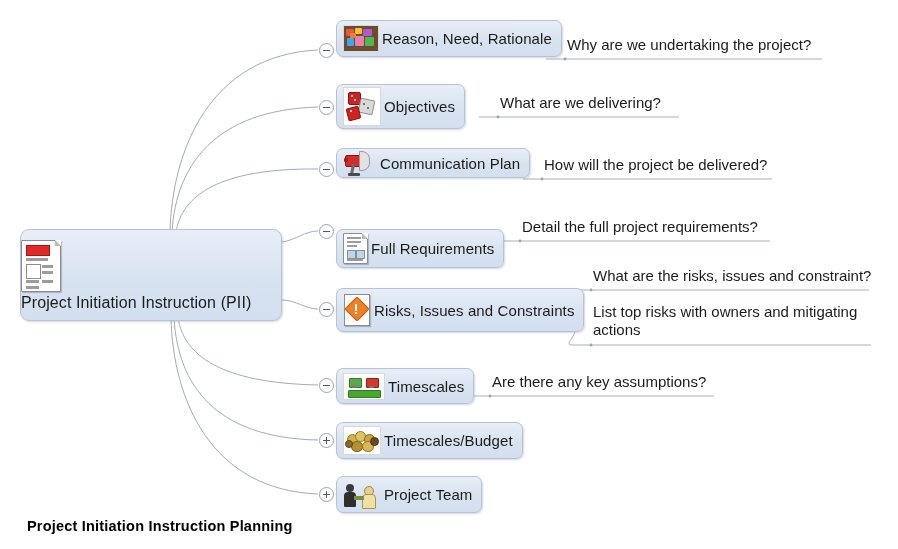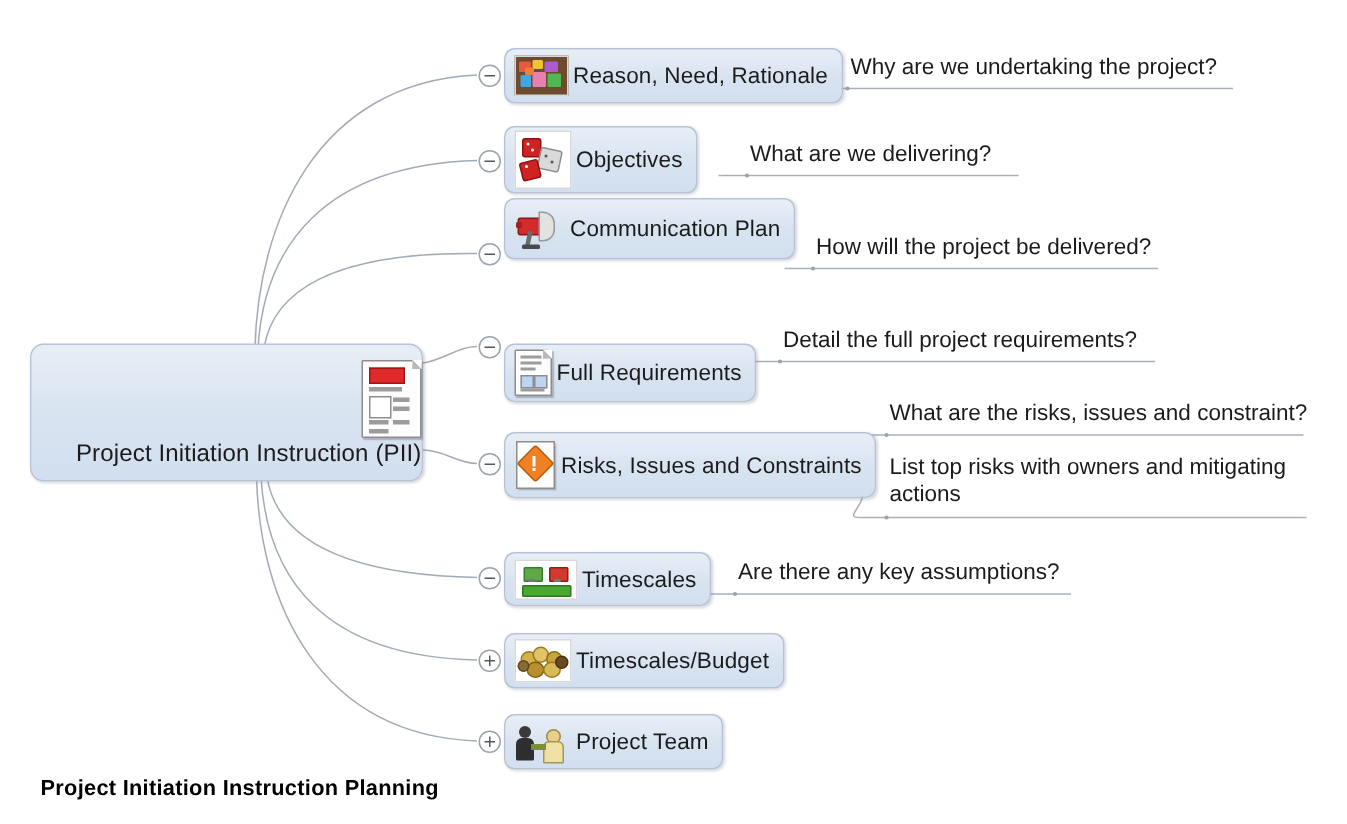--- a/index.html
+++ b/index.html
@@ -29,21 +29,21 @@
   }
   .node .ico{
     flex:0 0 auto;display:inline-block;position:relative;
     margin-right:3px;
   }
 
   
   #root-node{
     left:20px;top:229px;width:262px;height:92px;
     border-radius:9px;
-    flex-direction:column;justify-content:center;align-items:flex-end;
+    flex-direction:column;justify-content:center;align-items:flex-start;
     padding:0;
   }
   #root-node .label{font-size:16px;margin-top:3px;}
 
   
   .toggle{
     position:absolute;width:15px;height:15px;border-radius:50%;
     border:1px solid #9aa3ae;background:#ffffff;
     box-sizing:border-box;
   }
@@ -174,21 +174,21 @@
       <span class="ln" style="left:21px;top:25px;width:11px;height:3px;"></span>
       <span class="ln" style="left:21px;top:31px;width:11px;height:3px;"></span>
       <span class="ln" style="left:5px;top:40px;width:13px;height:3px;"></span>
       <span class="ln" style="left:21px;top:40px;width:11px;height:3px;"></span>
       <span class="ln" style="left:5px;top:46px;width:13px;height:3px;"></span>
     </span>
     <span class="label">Project Initiation Instruction (PII)</span>
   </div>
 
   <div class="toggle" style="left:319px;top:43px;"></div>
-  <div class="node" style="left:336px;top:32px;height:37px;">
+  <div class="node" style="left:336px;top:20px;height:37px;">
     <span class="ico tile i-blocks" style="width:34px;height:25px;">
       <i style="left:2px;top:3px;width:8px;height:7px;background:#e8573f;"></i>
       <i style="left:11px;top:2px;width:7px;height:6px;background:#f0c330;"></i>
       <i style="left:19px;top:3px;width:9px;height:7px;background:#b05ad0;"></i>
       <i style="left:3px;top:12px;width:7px;height:8px;background:#3fa7e8;"></i>
       <i style="left:11px;top:10px;width:9px;height:10px;background:#e87fb0;"></i>
       <i style="left:21px;top:11px;width:9px;height:9px;background:#4fb84f;"></i>
       <i style="left:6px;top:7px;width:6px;height:5px;background:#f07f2f;"></i>
     </span>
     <span class="label">Reason, Need, Rationale</span>
@@ -209,21 +209,21 @@
       <i style="left:23px;top:19px;width:2px;height:2px;background:#555;border-radius:50%;"></i>
       <i style="left:6px;top:22px;width:2px;height:2px;background:#fff;border-radius:50%;"></i>
     </span>
     <span class="label">Objectives</span>
   </div>
   <div class="anno" style="left:498px;top:94px;">
     <div class="txt">What are we delivering?</div>
   </div>
 
   <div class="toggle" style="left:319px;top:162px;"></div>
-  <div class="node" style="left:336px;top:132px;height:41px;">
+  <div class="node" style="left:336px;top:148px;height:30px;">
     <span class="ico i-mega" style="width:34px;height:30px;">
       <span style="position:absolute;left:2px;top:7px;width:16px;height:10px;background:#d22b2b;border:1px solid #911515;border-radius:2px 1px 1px 2px;"></span>
       <span style="position:absolute;left:16px;top:3px;width:9px;height:18px;background:#e2e2e2;border:1px solid #999;border-radius:0 8px 8px 0;"></span>
       <span style="position:absolute;left:1px;top:10px;width:4px;height:4px;background:#a81d1d;border-radius:1px;"></span>
       <span style="position:absolute;left:8px;top:16px;width:3px;height:11px;background:#6b6b6b;transform:rotate(12deg);"></span>
       <span style="position:absolute;left:5px;top:25px;width:12px;height:3px;background:#4a4a4a;border-radius:1px;"></span>
     </span>
     <span class="label">Communication Plan</span>
   </div>
   <div class="anno" style="left:542px;top:156px;">

